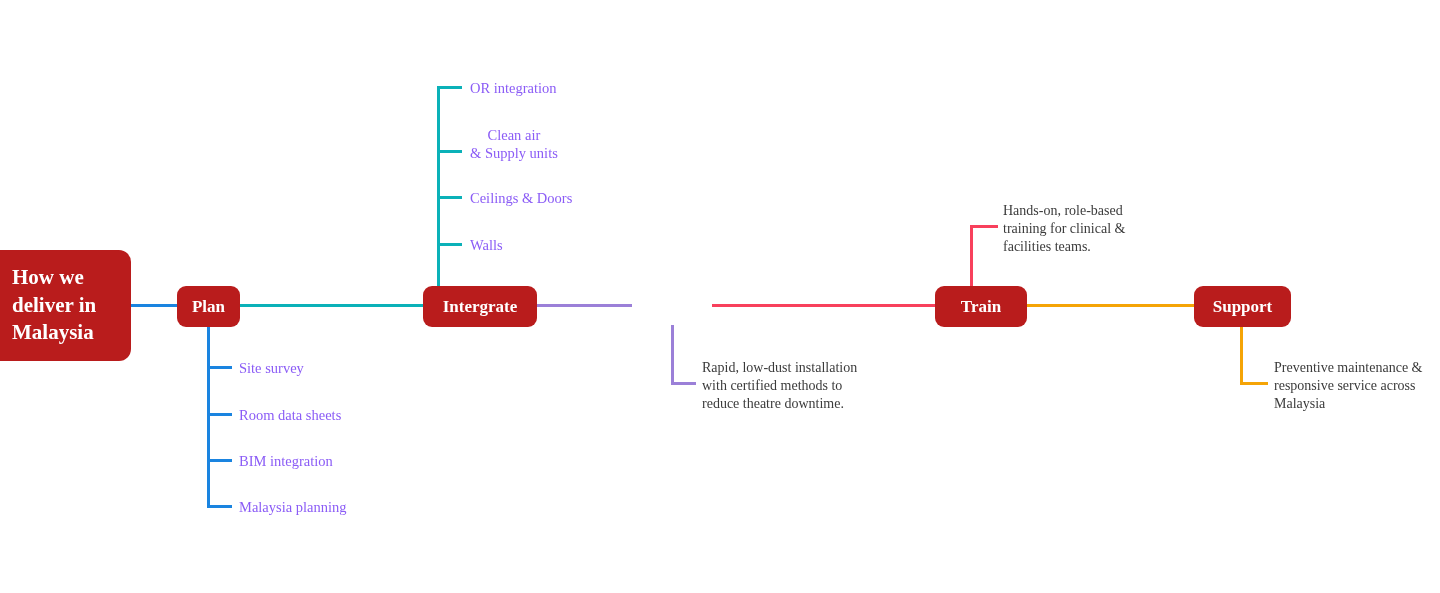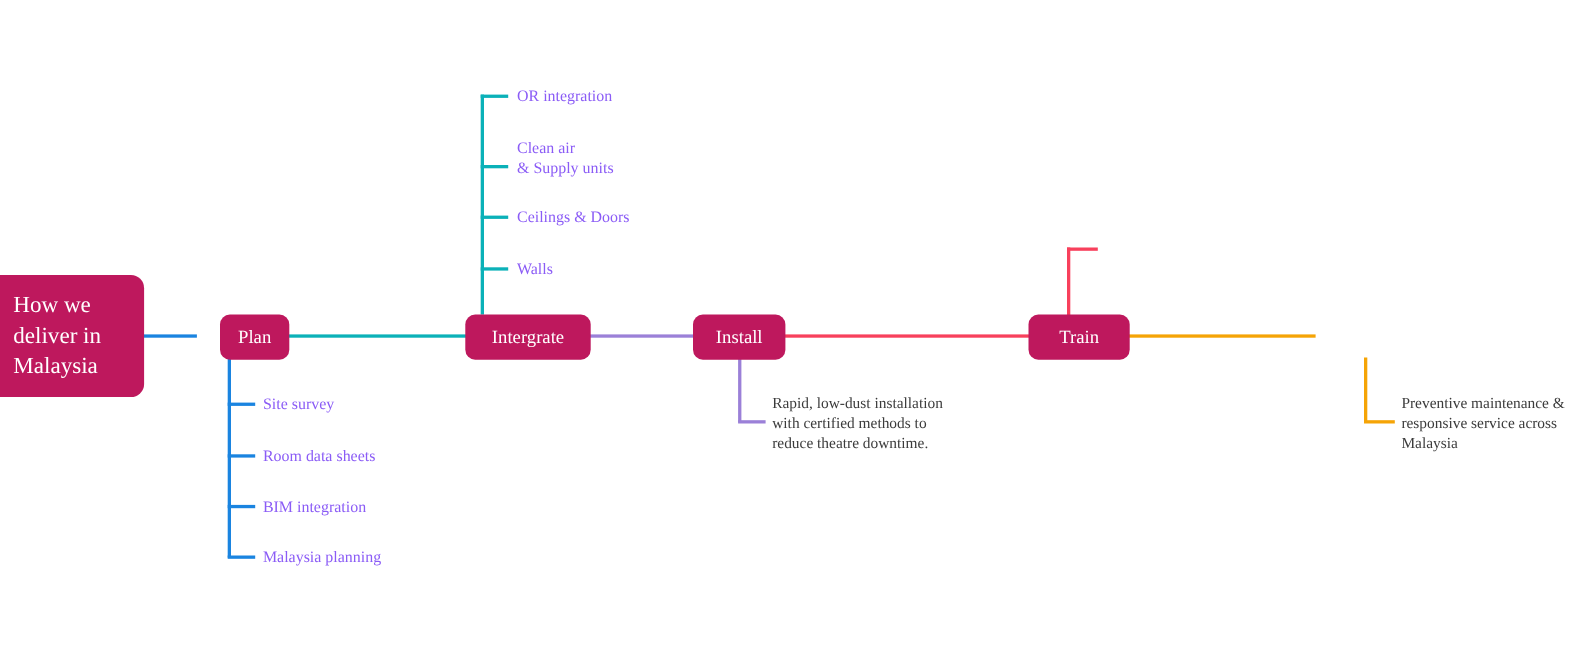--- a/index.html
+++ b/index.html
@@ -12,28 +12,28 @@
     width: 1440px;
     height: 593px;
     background: #ffffff;
     overflow: hidden;
     font-family: "Liberation Serif", "DejaVu Serif", serif;
   }
 
   
   .node {
     position: absolute;
-    background: #be185d;
+    background: #b91c1c;
     color: #ffffff;
     border-radius: 9px;
     display: flex;
     align-items: center;
     justify-content: center;
     text-align: center;
-    font-weight: normal;
+    font-weight: bold;
     box-sizing: border-box;
     z-index: 5;
   }
   .node.root {
     left: 0px;
     top: 250px;
     width: 131px;
     height: 111px;
     border-radius: 0 12px 12px 0;
     font-size: 21px;
@@ -42,21 +42,21 @@
     text-align: left;
     justify-content: flex-start;
   }
   .node.stage {
     height: 41px;
     font-size: 17px;
     top: 286px;
     padding: 0 14px;
     white-space: nowrap;
   }
-  #node-plan      { left: 177px;  width: 63px; margin-left: 23px;  }
+  #node-plan      { left: 177px;  width: 63px;  }
   #node-integrate { left: 423px;  width: 114px; }
   #node-install   { left: 630px;  width: 84px;  }
   #node-train     { left: 935px;  width: 92px;  }
   #node-support   { left: 1194px; width: 97px;  }
 
   
   .seg {
     position: absolute;
     z-index: 2;
   }
@@ -120,38 +120,41 @@
   <div class="seg h" style="left:1240px; top:382px; width:28px; background:#f5a406;"></div>
 
   <div class="node root" id="node-root">How we
 deliver in
 Malaysia</div>
 
   <div class="node stage" id="node-plan">Plan</div>
 
   <div class="node stage" id="node-integrate">Intergrate</div>
 
-  <div class="node stage" id="node-install">Install</div>
 
   <div class="node stage" id="node-train">Train</div>
 
+  <div class="node stage" id="node-support">Support</div>
 
   <div class="leaf" style="left:239px; top:359px;">Site survey</div>
   <div class="leaf" style="left:239px; top:406px;">Room data sheets</div>
   <div class="leaf" style="left:239px; top:452px;">BIM integration</div>
   <div class="leaf" style="left:239px; top:498px;">Malaysia planning</div>
 
   <div class="leaf" style="left:470px; top:79px;">OR integration</div>
-  <div class="leaf" style="left:470px; top:126px;">Clean air
+  <div class="leaf" style="left:470px; top:126px;text-align:center;">Clean air
 &amp; Supply units</div>
   <div class="leaf" style="left:470px; top:189px;">Ceilings &amp; Doors</div>
   <div class="leaf" style="left:470px; top:236px;">Walls</div>
 
   <div class="note" style="left:702px; top:359px;">Rapid, low-dust installation
 with certified methods to
 reduce theatre downtime.</div>
 
+  <div class="note" style="left:1003px; top:202px;">Hands-on, role-based
+training for clinical &amp;
+facilities teams.</div>
 
   <div class="note" style="left:1274px; top:359px;">Preventive maintenance &amp;
 responsive service across
 Malaysia</div>
 
 </div>
 
 </body></html>

